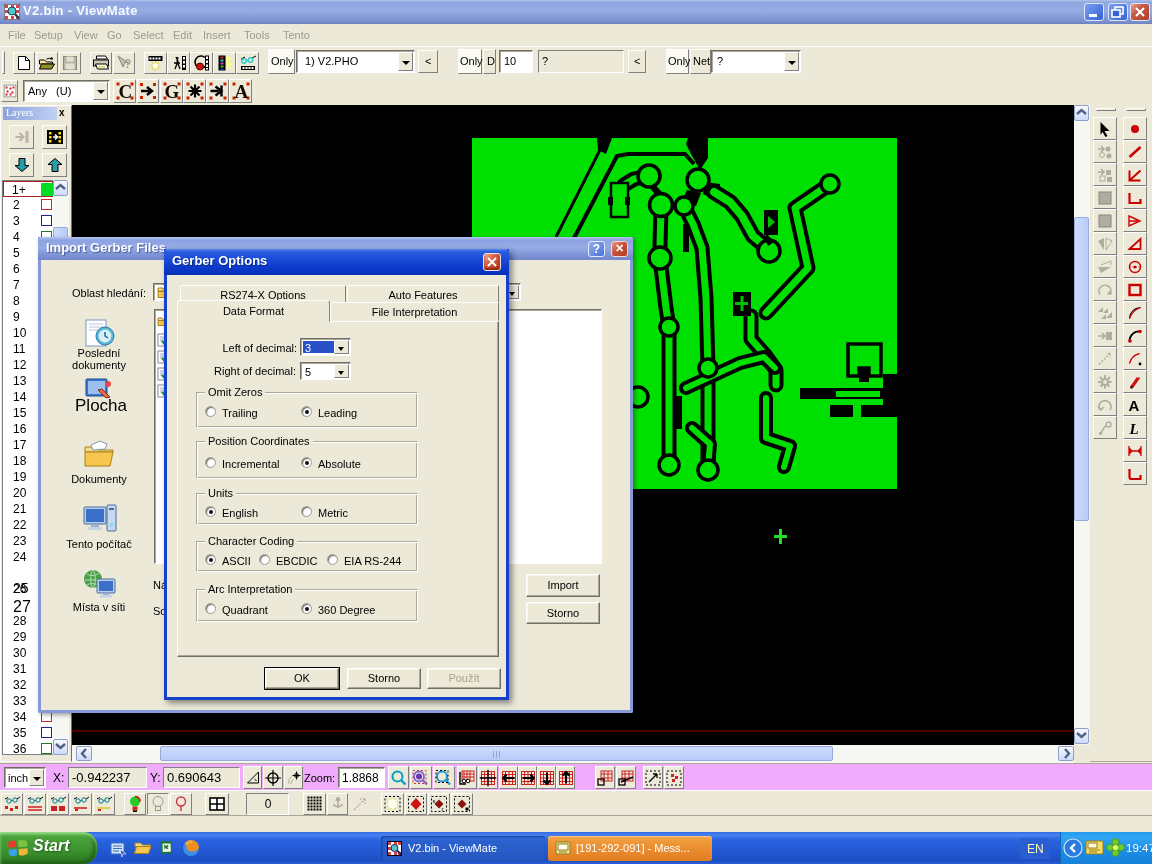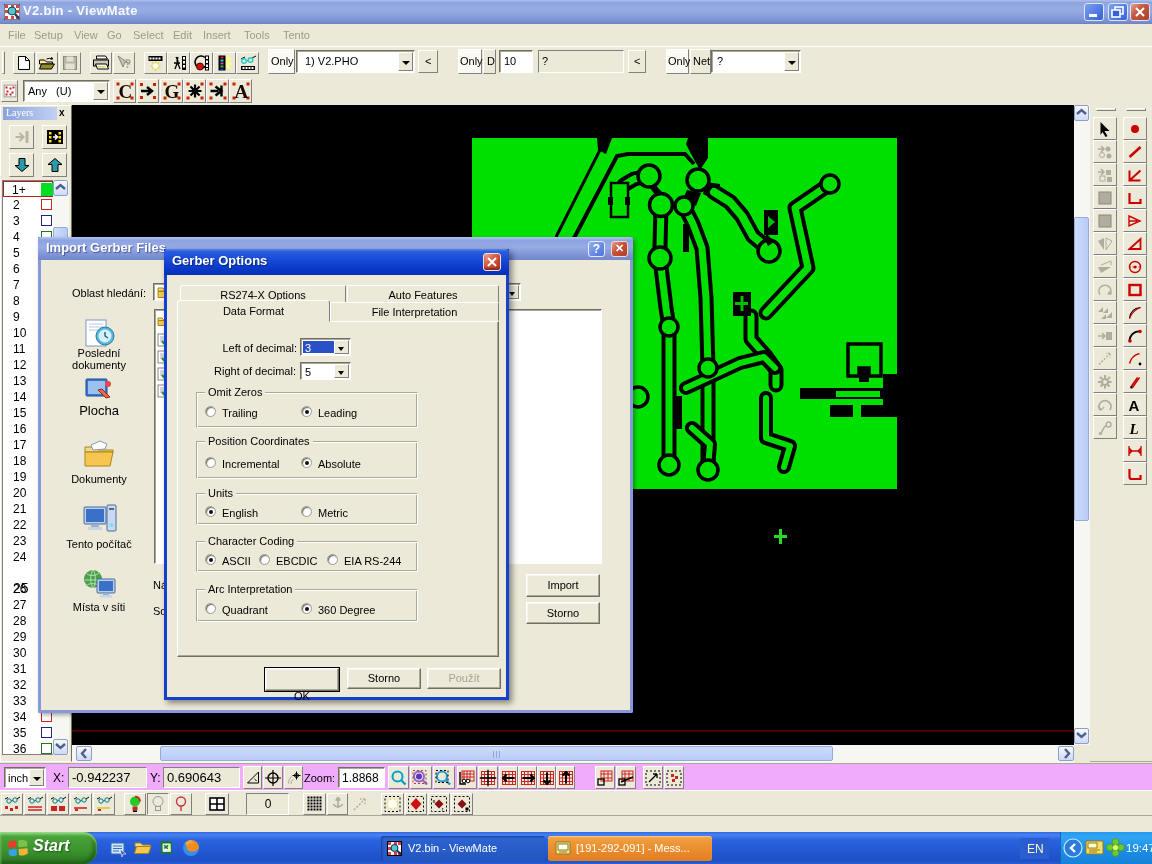--- a/index.html
+++ b/index.html
@@ -519,21 +519,21 @@
       <div style="position:absolute;left:0;top:368px;width:50px;height:16px">
         <div style="position:absolute;left:10px;top:1px;font-size:12px">24</div>
       </div>
       <div style="position:absolute;left:0;top:384px;width:50px;height:16px">
         <div style="position:absolute;left:10px;top:15px;font-size:14px">25</div>
       </div>
       <div style="position:absolute;left:0;top:400px;width:50px;height:16px">
         <div style="position:absolute;left:10px;top:1px;font-size:12px">26</div>
       </div>
       <div style="position:absolute;left:0;top:416px;width:50px;height:16px">
-        <div style="position:absolute;left:10px;top:1px;font-size:12px">27</div>
+        <div style="position:absolute;left:10px;top:1px;font-size:16px">27</div>
       </div>
       <div style="position:absolute;left:0;top:432px;width:50px;height:16px">
         <div style="position:absolute;left:10px;top:1px;font-size:12px">28</div>
       </div>
       <div style="position:absolute;left:0;top:448px;width:50px;height:16px">
         <div style="position:absolute;left:10px;top:1px;font-size:12px">29</div>
       </div>
       <div style="position:absolute;left:0;top:464px;width:50px;height:16px">
         <div style="position:absolute;left:10px;top:1px;font-size:12px">30</div>
       </div>
@@ -1140,21 +1140,21 @@
       <circle cx="22" cy="18" r="6.5" fill="#d8f0f8"></circle>
       <path d="M22 14 v4 l3 2" fill="none" stroke="#1a5a88" stroke-width="1.4"></path>
     </svg>
   <div style="position:absolute;left:30px;top:110px;width:56px;text-align:center;font-size:11px;line-height:12px">Poslední<br>dokumenty</div>
   <svg style="position:absolute;left:43px;top:139px" width="32" height="30">
       <rect x="2" y="3" width="21" height="17" rx="1" fill="#3a78d0" stroke="#1a4a90"></rect>
       <rect x="4" y="5" width="17" height="13" fill="#9cc0ee"></rect>
       <path d="M14 14 l8 8 4-1 -8-8 z" fill="#e86a4a" stroke="#8a2a10"></path>
       <circle cx="24" cy="8" r="3" fill="#e8484a"></circle>
     </svg>
-  <div style="position:absolute;left:30px;top:166px;width:56px;text-align:center;font-size:13px">Plocha</div>
+  <div style="position:absolute;left:30px;top:159px;width:56px;text-align:right;font-size:17px">Plocha</div>
   <svg style="position:absolute;left:42px;top:202px" width="34" height="32">
       <path d="M2 8 h10 l3 3 h15 v2 h-28 z" fill="#f2d98c" stroke="#a88418"></path>
       <path d="M2 13 h28 l-3 14 h-25 z" fill="#f7c64e" stroke="#a88418"></path>
       <path d="M8 6 l9-4 7 3 -2 5 -12 1 z" fill="#fff" stroke="#8899aa"></path>
     </svg>
   <div style="position:absolute;left:26px;top:236px;width:64px;text-align:center;font-size:11px">Dokumenty</div>
   <svg style="position:absolute;left:42px;top:266px" width="34" height="32">
       <rect x="1" y="4" width="22" height="17" rx="1" fill="#b8d0f0" stroke="#4a6a9a"></rect>
       <rect x="3" y="6" width="18" height="13" fill="#3a70c8"></rect>
       <rect x="8" y="21" width="8" height="3" fill="#9ab0cc"></rect>
@@ -1247,21 +1247,21 @@
   </div>
 
   <div class="gbox" style="left:29px;top:340px;width:222px;height:33px">
       <div class="glabel">Arc Interpretation</div>
     <div class="radio" style="left:8px;top:13px"></div>
       <div class="rlabel" style="left:25px;top:14px">Quadrant</div>
     <div class="radio on" style="left:104px;top:13px"></div>
       <div class="rlabel" style="left:121px;top:14px">360 Degree</div>
   </div>
 
-  <div class="pbtn" style="left:98px;top:419px;width:74px;height:21px;padding-top:21px;outline:1px solid #000">OK</div>
+  <div class="pbtn" style="left:98px;top:419px;width:74px;height:21px;padding-top:3px;outline:1px solid #000">OK</div>
   <div class="pbtn" style="left:180px;top:419px;width:74px;height:21px;padding-top:3px">Storno</div>
   <div class="pbtn" style="left:260px;top:419px;width:74px;height:21px;padding-top:3px;color:#a8a48c">Použít</div>
 </div>
 
 <div class="abs" id="taskbar">
 
   <div style="position:absolute;left:0;top:0;width:97px;height:32px;border-radius:0 14px 14px 0;background:linear-gradient(#6cbb5a 0%, #4aa33a 12%, #3d9430 55%, #2f7d24 90%, #266c1c 100%);box-shadow:inset 0 2px 3px #9ade8a, inset -3px -2px 4px #1d5c14;">
     <svg style="position:absolute;left:7px;top:5px" width="22" height="22" viewBox="0 0 22 22">
         <g transform="rotate(-4 11 11)">
           <path d="M1.5 5 C4 3 7 2.5 9.5 4 L9.5 10.2 L1.5 10.2 Z" fill="#e83c2e"></path>

